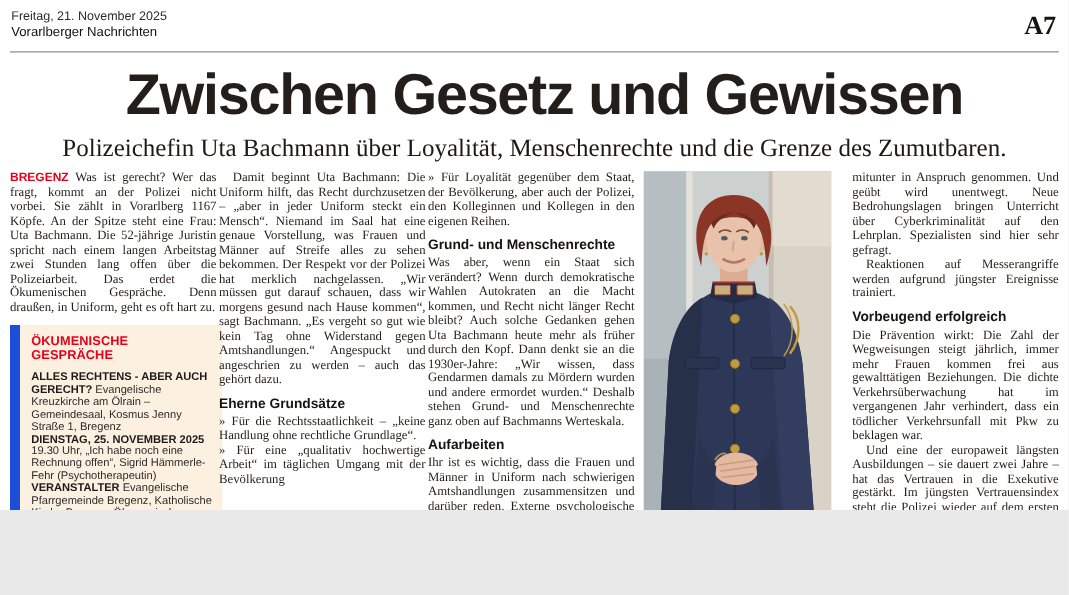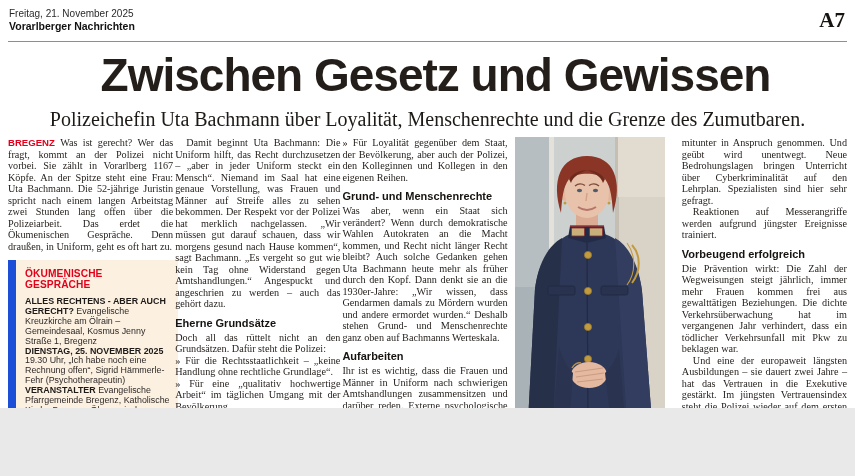--- a/index.html
+++ b/index.html
@@ -4,21 +4,21 @@
 <style>
   html,body{margin:0;padding:0;background:#e9e9e9;}
   .page{
     position:relative;width:855px;height:408px;background:#ffffff;
     overflow:hidden;color:#231f20;
     font-family:"Liberation Serif", serif;
   }
   
   .masthead{position:absolute;left:9px;top:8px;font-family:"Liberation Sans",sans-serif;}
   .masthead .date{font-size:10px;color:#2b2b2b;line-height:12px;}
-  .masthead .paper{font-size:10.5px;font-weight:bold;color:#111;line-height:13px;}
+  .masthead .paper{font-size:10.5px;font-weight:normal;color:#111;line-height:13px;}
   .pageno{position:absolute;right:10px;top:8px;font-family:"Liberation Serif",serif;
     font-weight:bold;font-size:21px;color:#161310;}
   .toprule{position:absolute;left:8px;right:8px;top:41px;height:1px;background:#8f8f8f;}
   
   .headline{position:absolute;left:16px;right:0;top:52px;text-align:center;
     font-family:"Liberation Sans",sans-serif;font-weight:bold;font-size:46px;
     letter-spacing:-1px;color:#241e1b;line-height:1;}
   .subheadline{position:absolute;left:0;right:0;top:108px;text-align:center;
     font-family:"Liberation Serif",serif;font-size:20px;color:#1c1916;}
   
@@ -67,21 +67,20 @@
         <div class="title">ÖKUMENISCHE GESPRÄCHE</div>
         <p class="item"><span class="lbl">ALLES RECHTENS - ABER AUCH GERECHT?</span> <span>Evangelische Kreuzkirche am Ölrain – Gemeindesaal, Kosmus Jenny Straße 1, Bregenz</span></p>
         <p class="item"><span class="lbl">DIENSTAG, 25. NOVEMBER 2025</span> <span>19.30 Uhr, „Ich habe noch eine Rechnung offen“, Sigrid Hämmerle-Fehr (Psychotherapeutin)</span></p>
         <p class="item"><span class="lbl">VERANSTALTER</span> <span>Evangelische Pfarrgemeinde Bregenz, Katholische Kirche Bregenz, Ökumenisches Bildungswerk Bregenz, Vorarlberger Nachrichten. Der Eintritt ist frei, freiwillige Spenden willkommen.</span></p>
       </div>
     </div>
 
     <div class="col">
       <p class="body ind">Damit beginnt Uta Bachmann: Die Uniform hilft, das Recht durchzusetzen – „aber in jeder Uniform steckt ein Mensch“. Niemand im Saal hat eine genaue Vorstellung, was Frauen und Männer auf Streife alles zu sehen bekommen. Der Respekt vor der Polizei hat merklich nachgelassen. „Wir müssen gut darauf schauen, dass wir morgens gesund nach Hause kommen“, sagt Bachmann. „Es vergeht so gut wie kein Tag ohne Widerstand gegen Amtshandlungen.“ Angespuckt und angeschrien zu werden – auch das gehört dazu.</p>
       <h3 class="subhead">Eherne Grundsätze</h3>
-      <p class="body">Doch all das rüttelt nicht an den Grundsätzen. Dafür steht die Polizei:</p>
       <p class="body">» Für die Rechtsstaatlichkeit – „keine Handlung ohne rechtliche Grundlage“.</p>
       <p class="body">» Für eine „qualitativ hochwertige Arbeit“ im täglichen Umgang mit der Bevölkerung</p>
     </div>
 
     <div class="col">
       <p class="body">» Für Loyalität gegenüber dem Staat, der Bevölkerung, aber auch der Polizei, den Kolleginnen und Kollegen in den eigenen Reihen.</p>
       <h3 class="subhead">Grund- und Menschenrechte</h3>
       <p class="body">Was aber, wenn ein Staat sich verändert? Wenn durch demokratische Wahlen Autokraten an die Macht kommen, und Recht nicht länger Recht bleibt? Auch solche Gedanken gehen Uta Bachmann heute mehr als früher durch den Kopf. Dann denkt sie an die 1930er-Jahre: „Wir wissen, dass Gendarmen damals zu Mördern wurden und andere ermordet wurden.“ Deshalb stehen Grund- und Menschenrechte ganz oben auf Bachmanns Werteskala.</p>
       <h3 class="subhead">Aufarbeiten</h3>
       <p class="body">Ihr ist es wichtig, dass die Frauen und Männer in Uniform nach schwierigen Amtshandlungen zusammensitzen und darüber reden. Externe psychologische Hilfe wird</p>

